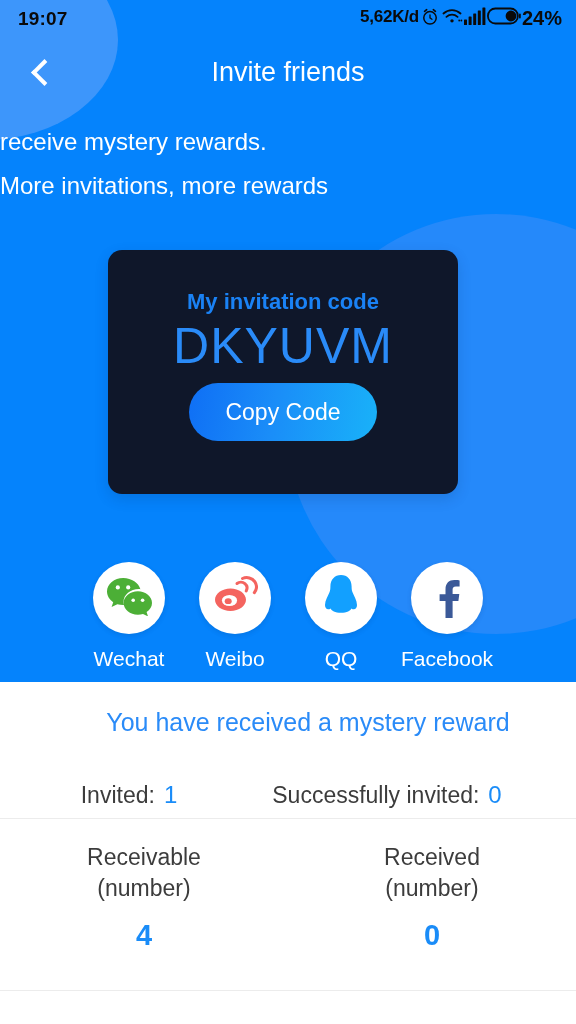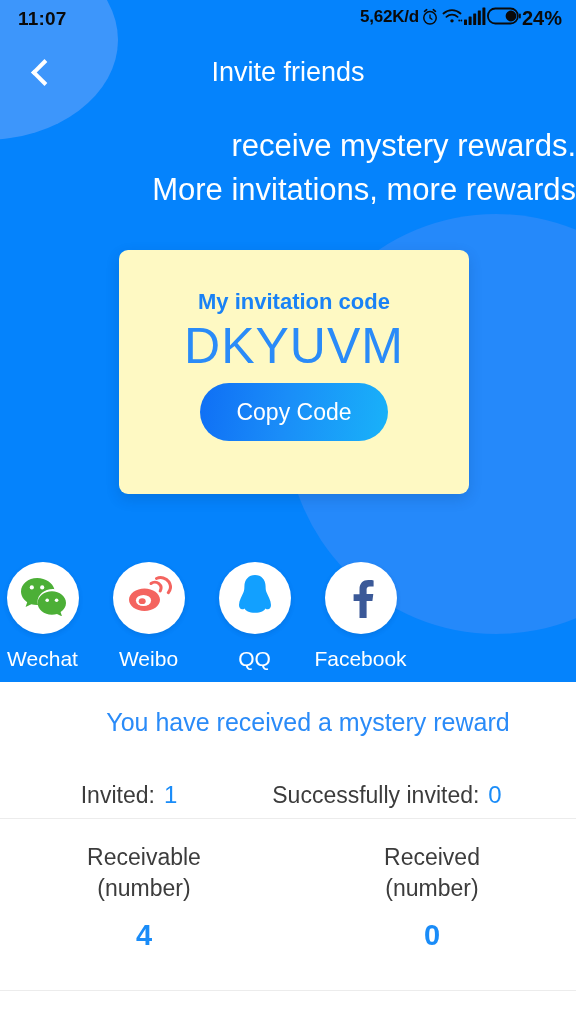--- a/index.html
+++ b/index.html
@@ -55,51 +55,51 @@
     border-left:4px solid #fff; border-bottom:4px solid #fff;
     transform:rotate(45deg); margin-left:5px;
   }
   .header-title {
     position:absolute; left:0; right:0; text-align:center;
     font-size:27px; color:#ffffff; pointer-events:none;
   }
 
   
   .sub {
-    position:absolute; left:0; width:576px; text-align:right;
-    color:#ffffff; font-size:31px; z-index:10;
+    position:absolute; left:0; width:576px; text-align:left;
+    color:#ffffff; font-size:24px; z-index:10;
   }
   .sub1 { top:128px; }
   .sub2 { top:172px; }
 
   
   .card {
-    position:absolute; left:119px; top:250px; width:350px; height:244px;
-    background:#fef9c3; border-radius:9px; z-index:12;
+    position:absolute; left:108px; top:250px; width:350px; height:244px;
+    background:#0f172a; border-radius:14px; z-index:12;
     box-shadow:0 5px 14px rgba(0,40,90,.16);
   }
   .card-label {
     margin-top:39px; text-align:center;
     font-size:22px; font-weight:bold; color:#1a82f5;
   }
   .card-code {
     margin-top:4px; text-align:center;
     font-size:50px; color:#2a8bf8; letter-spacing:1px; line-height:1.08;
   }
   .copy-btn {
     display:block; margin:10px auto 0; width:188px; height:58px;
     border:none; border-radius:29px; cursor:pointer;
     background:linear-gradient(100deg,#0f6ff5 0%,#1a8df8 45%,#19b2f9 100%);
     color:#ffffff; font-size:23px; font-family:"Liberation Sans", sans-serif;
   }
 
   
   .share-row {
     position:absolute; left:0; top:562px; width:576px; z-index:12;
-    display:flex; align-items:flex-start; gap:21px;
+    display:flex; justify-content:center; align-items:flex-start; gap:21px;
   }
   .share-item {
     width:85px; display:flex; flex-direction:column; align-items:center; cursor:pointer;
   }
   .share-circle {
     width:72px; height:72px; border-radius:50%; background:#ffffff;
     display:flex; align-items:center; justify-content:center;
     box-shadow:0 2px 5px rgba(0,30,70,.12);
   }
   .share-label { margin-top:13px; font-size:21px; color:#ffffff; white-space:nowrap; }
@@ -137,21 +137,21 @@
 <body>
 
 <div class="screen">
 
   <div class="hero">
     <div class="blob-left"></div>
     <div class="blob-right"></div>
   </div>
 
   <div class="statusbar">
-    <div class="sb-time">11:07</div>
+    <div class="sb-time">19:07</div>
     <div class="sb-right">
       <div class="sb-speed">5,62K/d</div>
       <span class="ico">
         <svg width="20" height="20" viewBox="0 0 24 24" fill="none" stroke="#0a0a0a" stroke-width="1.8">
           <circle cx="12" cy="13" r="7.5"></circle>
           <path d="M12 9.5v3.6l2.3 1.6" stroke-width="1.6" stroke-linecap="round"></path>
           <path d="M5.5 5.2L8 3.2M18.5 5.2L16 3.2" stroke-width="2" stroke-linecap="round"></path>
         </svg>
       </span>
       <span class="ico">

